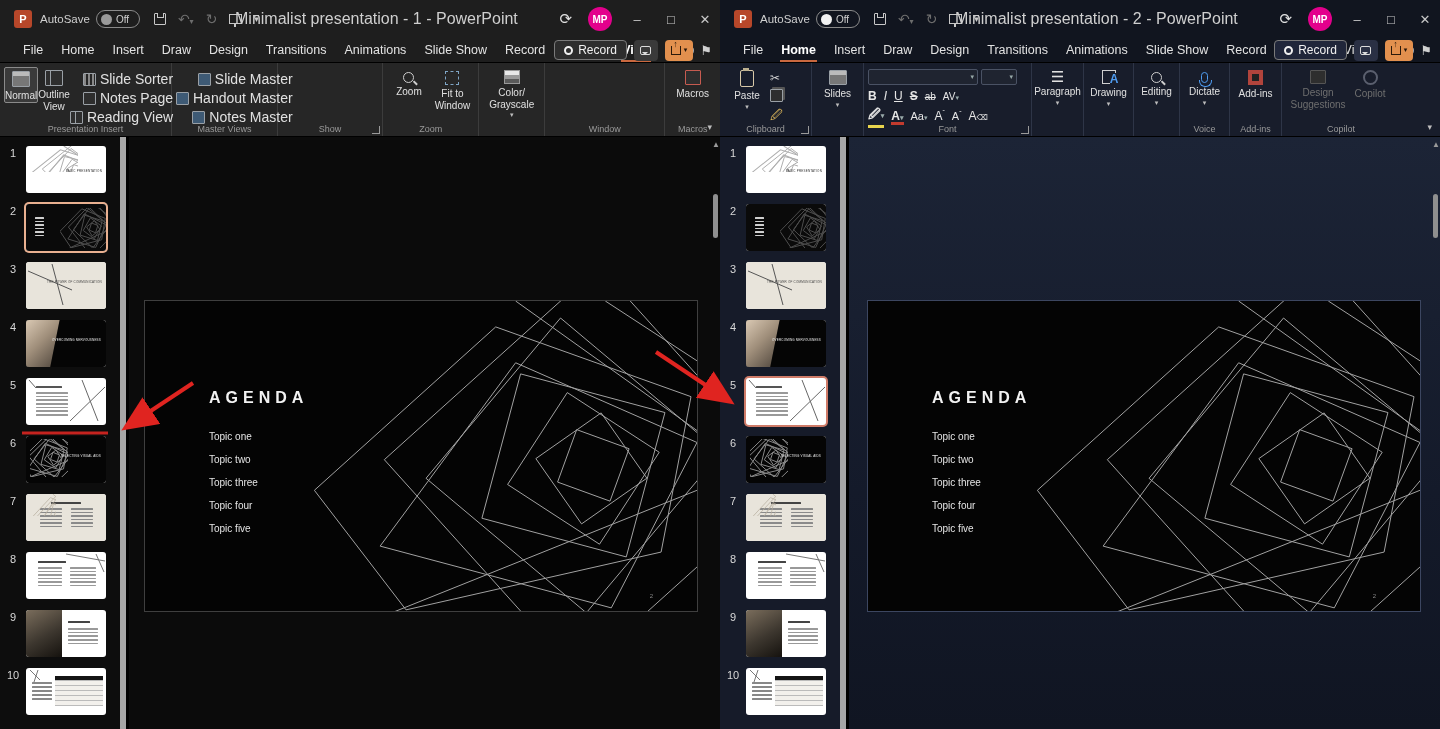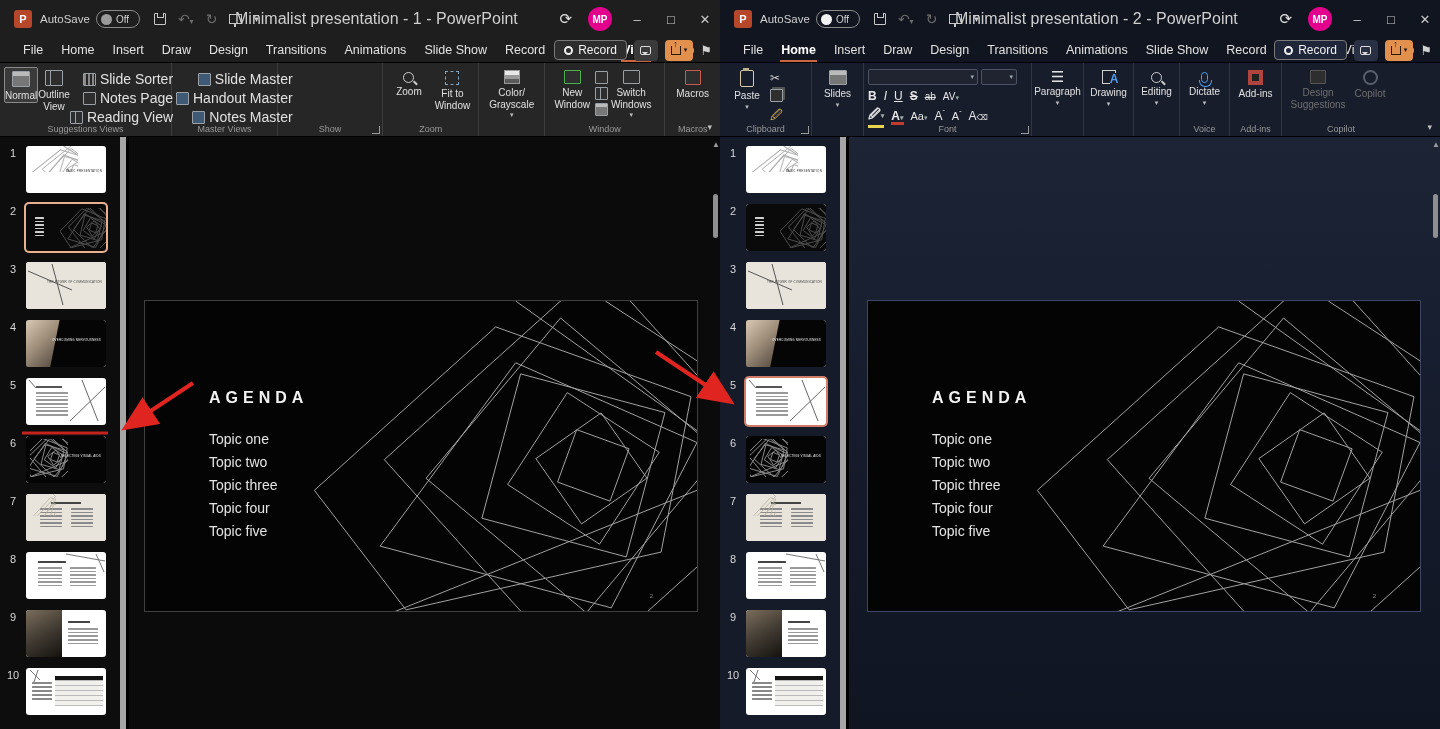--- a/index.html
+++ b/index.html
@@ -112,21 +112,21 @@
   .thumb.sel2 { box-shadow:0 0 0 2px #cf7b68; }
   .tt { position:absolute; font-size:3px; letter-spacing:.2px; line-height:1.3; }
   .pscroll { position:absolute; top:0; bottom:0; right:0; width:6px; background:#a6a6a6; }
   .splitter { width:3px; background:#000; flex:0 0 auto; }
   .canvas { position:relative; flex:1; }
   .slide { position:absolute; left:15px; top:163px; width:554px; height:312px; background:#040404;
            border:1px solid #3f3f3f; overflow:hidden; }
   #win2 .slide { left:18px; border-color:#3c4660; }
   .slide .geo-main { position:absolute; inset:0; }
   .s-title { position:absolute; left:64px; top:88px; color:#f2f2f2; font-size:16px; letter-spacing:5px; font-weight:bold; }
-  .s-topic { position:absolute; left:64px; color:#e4e4e4; font-size:14px; }
+  .s-topic { position:absolute; left:64px; color:#e4e4e4; font-size:10px; }
   .s-num { position:absolute; right:44px; bottom:12px; color:#8a8a8a; font-size:6px; }
   .cscroll { position:absolute; right:0; top:0; bottom:0; width:9px; }
   .cscroll .up { position:absolute; top:3px; left:1px; color:#9a9a9a; font-size:8px; }
   .cscroll .cthumb { position:absolute; top:57px; left:2px; width:5px; height:44px; background:#8f8f8f; border-radius:3px; }
 
   
   .geo { position:absolute; }
   .bars i { display:block; border-radius:.5px; }
   .photo { position:absolute; left:0; top:0; bottom:0; width:42%;
            background:linear-gradient(135deg,#d9c8b3 0%,#a08f7b 45%,#4a4138 100%); clip-path:polygon(0 0,100% 0,72% 100%,0 100%); }
@@ -234,21 +234,21 @@
           <div class="smallbtn">
               <span class="ic"></span>
               <span>Notes Page</span>
             </div>
           <div class="smallbtn">
               <span class="ic split"></span>
               <span>Reading View</span>
             </div>
         </div>
       </div>
-      <span class="glabel">Suggestions Views</span>
+      <span class="glabel">Presentation Insert</span>
     </div>
 
     <div class="rgroup" style="width:106px">
       <div class="gbody">
         <div class="smallcol">
           <div class="smallbtn">
               <span class="ic hl"></span>
               <span>Slide Master</span>
             </div>
           <div class="smallbtn">
@@ -287,36 +287,20 @@
       <div class="gbody" style="justify-content:center;width:100%">
         <div class="bigbtn" style="width:58px">
           <span class="i-cg"></span>
           <span class="cap">Color/ Grayscale</span>
             <span class="chev">▾</span>
         </div>
       </div>
     </div>
 
     <div class="rgroup" style="width:128px">
-      <div class="gbody">
-        <div class="bigbtn">
-          <span class="ic" style="width:17px;height:14px;border-color:#4caf50"></span>
-          <span class="cap">New Window</span>
-        </div>
-        <div class="smallcol">
-          <span class="ic"></span>
-          <span class="ic split"></span>
-          <span class="ic fill"></span>
-        </div>
-        <div class="bigbtn">
-          <span class="ic" style="width:17px;height:14px"></span>
-          <span class="cap">Switch Windows</span>
-            <span class="chev">▾</span>
-        </div>
-      </div>
       <span class="glabel">Window</span>
     </div>
 
     <div class="rgroup" style="width:58px;border-right:none">
       <div class="gbody" style="justify-content:center;width:100%">
         <div class="bigbtn">
           <span class="ic" style="width:16px;height:15px;border-color:#c75b50"></span>
           <span class="cap">Macros</span>
         </div>
       </div>

